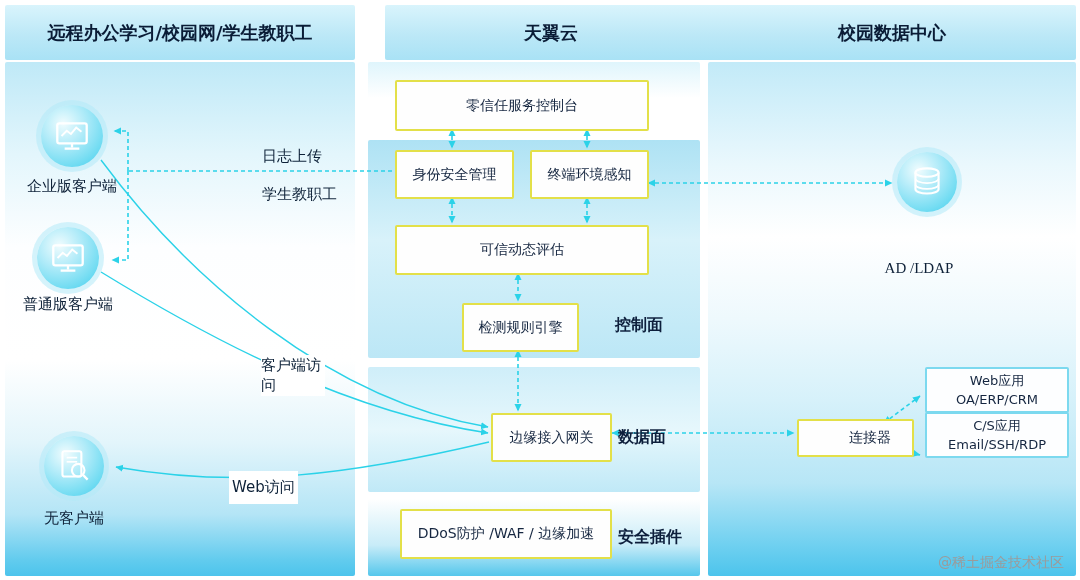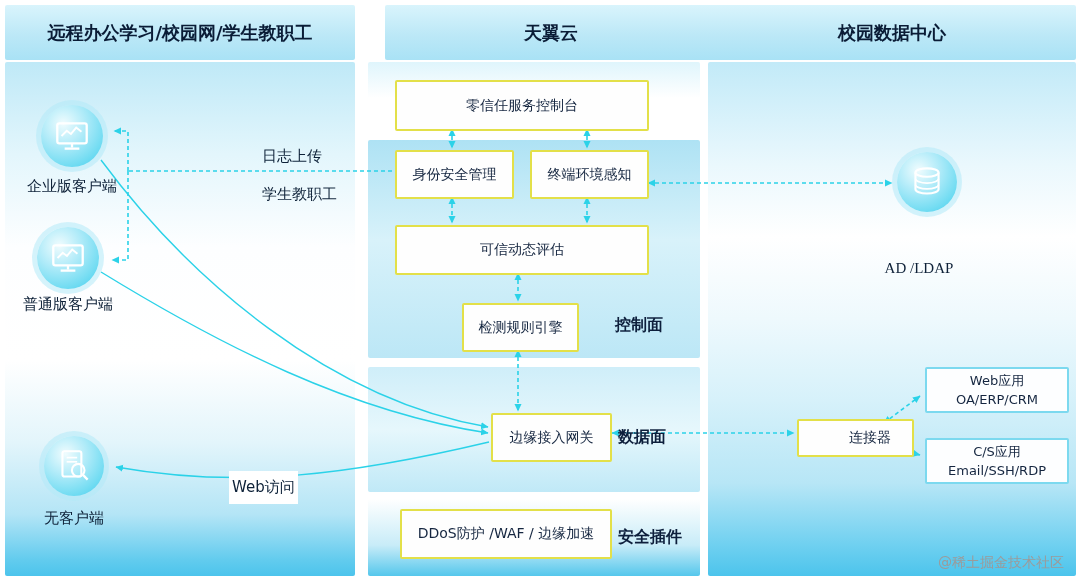--- a/index.html
+++ b/index.html
@@ -45,21 +45,21 @@
        font-size:13px;line-height:1.5;color:#152640;z-index:6;}
   #box-console{left:395px;top:80px;width:250px;height:47px;}
   #box-identity{left:395px;top:150px;width:115px;height:45px;}
   #box-environment{left:530px;top:150px;width:115px;height:45px;}
   #box-evaluation{left:395px;top:225px;width:250px;height:46px;}
   #box-engine{left:462px;top:303px;width:113px;height:45px;}
   #box-gateway{left:491px;top:413px;width:117px;height:45px;}
   #box-ddos{left:400px;top:509px;width:208px;height:46px;}
   #box-connector{left:797px;top:419px;width:84px;height:34px;padding-left:29px;}
   #box-webapp{left:925px;top:367px;width:140px;height:42px;}
-  #box-csapp{left:925px;top:438px;width:140px;height:42px;}
+  #box-csapp{left:925px;top:412px;width:140px;height:42px;}
 
   
   .plane{position:absolute;font-size:16px;font-weight:bold;color:#0d1f3c;z-index:6;}
   #lbl-control{left:615px;top:315px;}
   #lbl-data{left:618px;top:427px;}
   #lbl-plugin{left:618px;top:527px;}
 
   
   .flow{position:absolute;font-size:15px;color:#0d2138;z-index:7;}
   #lbl-log{left:262px;top:147px;}
@@ -144,20 +144,21 @@
     <div>C/S应用</div>
     <div>Email/SSH/RDP</div>
   </div>
 
   <div class="plane" id="lbl-control">控制面</div>
   <div class="plane" id="lbl-data">数据面</div>
   <div class="plane" id="lbl-plugin">安全插件</div>
 
   <div class="flow" id="lbl-log">日志上传</div>
   <div class="flow" id="lbl-policy">学生教职工</div>
+  <div class="flow" id="lbl-client-access">客户端访问</div>
   <div class="flow" id="lbl-web-access">Web访问</div>
 
   <div class="cicon" id="icon-ent">
     <svg viewBox="0 0 40 40">
       <rect x="6" y="8" width="28" height="19" rx="2" fill="none" stroke="#fff" stroke-width="2.2"></rect>
       <polyline points="10,20 15,15 19,18 24,12 29,16" fill="none" stroke="#fff" stroke-width="1.8"></polyline>
       <line x1="20" y1="27" x2="20" y2="31" stroke="#fff" stroke-width="2.2"></line>
       <line x1="13" y1="32" x2="27" y2="32" stroke="#fff" stroke-width="2.2"></line>
     </svg>
   </div>

